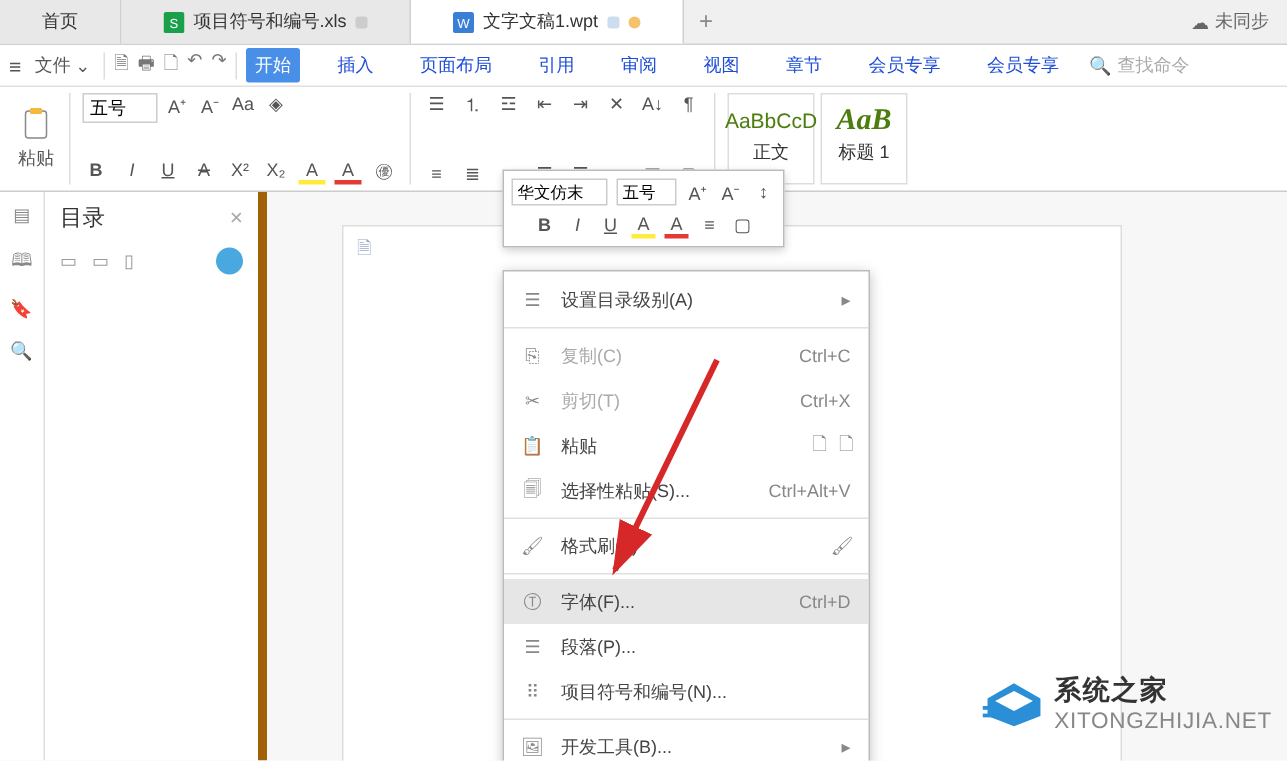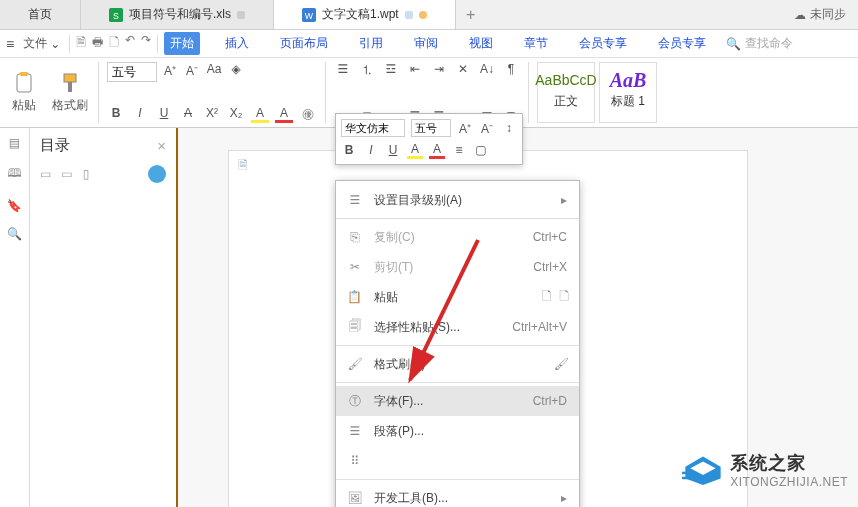--- a/index.html
+++ b/index.html
@@ -31,57 +31,57 @@
 .rbtn { display: flex; align-items: center; gap: 3px; color: #555; padding: 2px 3px; white-space: nowrap; }
 .rbtn svg { width: 14px; height: 14px; }
 .bigbtn { display: flex; flex-direction: column; align-items: center; justify-content: center; gap: 2px; padding: 0 6px; color: #555; }
 .bigbtn svg { width: 24px; height: 24px; }
 .fontsel { display: flex; gap: 4px; }
 .fontsel input { border: 1px solid #ccc; height: 20px; font-size: 12px; padding: 0 4px; }
 .fmt { display: flex; gap: 6px; }
 .fmtbtn { min-width: 18px; text-align: center; color: #555; }
 .stylebox { border: 1px solid #ddd; padding: 4px 6px; text-align: center; width: 58px; }
 .stylebox .prev { font-size: 14px; color: #4d7c0f; height: 26px; display: flex; align-items: center; justify-content: center; }
-.stylebox.title .prev { font-family: serif; font-weight: bold; font-style: italic; font-size: 20px; color: #6d28d9; }
+.stylebox.title .prev { font-family: serif; font-weight: bold; font-style: italic; font-size: 20px; color: #4d7c0f; }
 
 
 .main { display: flex; height: calc(100% - 128px); }
 .rail { width: 30px; border-right: 1px solid #ddd; display: flex; flex-direction: column; align-items: center; padding-top: 8px; gap: 14px; color: #888; }
-.panel { width: 148px; border-right: 2px solid #a16207; padding: 8px 10px; }
+.panel { width: 148px; border-right: 6px solid #a16207; padding: 8px 10px; }
 .panel h3 { font-size: 15px; font-weight: normal; color: #333; display: flex; justify-content: space-between; align-items: center; }
 .panel .tools { display: flex; gap: 10px; margin-top: 10px; align-items: center; color: #999; }
 .panel .bluecirc { width: 18px; height: 18px; background: #4aa8e0; border-radius: 50%; margin-left: auto; }
 .doc { flex: 1; background: #f7f7f7; position: relative; }
 .page { position: absolute; left: 50px; top: 22px; width: 520px; height: 400px; background: #fff; border: 1px solid #ddd; }
 .pgic { position: absolute; left: 60px; top: 28px; color: #9ac; }
 
 
 .mini { position: absolute; left: 335px; top: 113px; background: #fff; border: 1px solid #bbb; box-shadow: 0 2px 6px rgba(0,0,0,.2); padding: 3px 5px; }
-.mini .row { display: flex; align-items: center; gap: 6px; height: 22px; }
+.mini .row { display: flex; align-items: center; gap: 6px; height: 22px; justify-content: center; }
 .mini input { border: 1px solid #ccc; height: 18px; font-size: 11px; padding: 0 3px; }
 .mini .btn { min-width: 16px; text-align: center; color: #555; }
 
 
 .ctx { position: absolute; left: 335px; top: 180px; width: 245px; background: #fff; border: 1px solid #bbb; box-shadow: 0 2px 8px rgba(0,0,0,.25); padding: 4px 0; }
 .ctx .item { display: flex; align-items: center; height: 30px; padding: 0 10px; gap: 10px; color: #444; position: relative; }
 .ctx .item.disabled { color: #aaa; }
 .ctx .item.hover { background: #e6e6e6; }
 .ctx .item .ico { width: 18px; display: flex; justify-content: center; color: #888; }
 .ctx .item .sc { position: absolute; right: 12px; color: #888; }
 .ctx .item .ext { position: absolute; right: 10px; display: flex; gap: 8px; color: #888; }
 .ctx hr { border: none; border-top: 1px solid #e0e0e0; margin: 3px 0; }
 
 
 .arrow { position: absolute; left: 398px; top: 232px; pointer-events: none; }
 
 
 .wm { position: absolute; right: 10px; bottom: 18px; display: flex; align-items: center; gap: 6px; }
 .wm .logo { width: 42px; height: 34px; }
 .wm .txt .l1 { font-size: 18px; font-weight: bold; color: #333; letter-spacing: 1px; }
-.wm .txt .l2 { font-size: 12px; color: #888; letter-spacing: .5px; }
+.wm .txt .l2 { font-size: 15px; color: #888; letter-spacing: .5px; }
 </style>
 </head>
 <body>
 
 <div class="tabs">
   <div class="tab">
       <span>首页</span>
     </div>
   <div class="tab">
     <span class="ticon">
@@ -141,27 +141,20 @@
 </div>
 
 <div class="ribbon">
   <div class="bigbtn">
     <svg viewBox="0 0 24 24">
         <rect x="5" y="3" width="14" height="18" rx="2" fill="#fff" stroke="#888"></rect>
         <rect x="8" y="1" width="8" height="4" rx="1" fill="#f5b83d"></rect>
       </svg>
     <span>粘贴</span>
   </div>
-  <div class="bigbtn">
-    <svg viewBox="0 0 24 24">
-        <rect x="6" y="3" width="12" height="8" fill="#f5b83d" stroke="#888"></rect>
-        <rect x="10" y="11" width="4" height="10" fill="#888"></rect>
-      </svg>
-    <span>格式刷</span>
-  </div>
   <div class="rsep"></div>
   <div class="rgroup" style="gap:4px">
     <div class="fontsel">
       <input style="width: 50px;" value="五号">
       <span class="fmtbtn">A⁺</span>
       <span class="fmtbtn">A⁻</span>
       <span class="fmtbtn">Aa</span>
       <span class="fmtbtn">◈</span>
     </div>
     <div class="fmt">
@@ -299,20 +292,21 @@
     <span class="ico">Ⓣ</span>
     <span>字体(F)...</span>
       <span class="sc">Ctrl+D</span>
   </div>
   <div class="item">
     <span class="ico">☰</span>
     <span>段落(P)...</span>
   </div>
   <div class="item">
     <span class="ico">⠿</span>
+    <span>项目符号和编号(N)...</span>
   </div>
   <hr>
   <div class="item">
     <span class="ico">🖼</span>
     <span>开发工具(B)...</span>
     <span class="sc">▸</span>
   </div>
 </div>
 
 <svg class="arrow" width="90" height="160">

